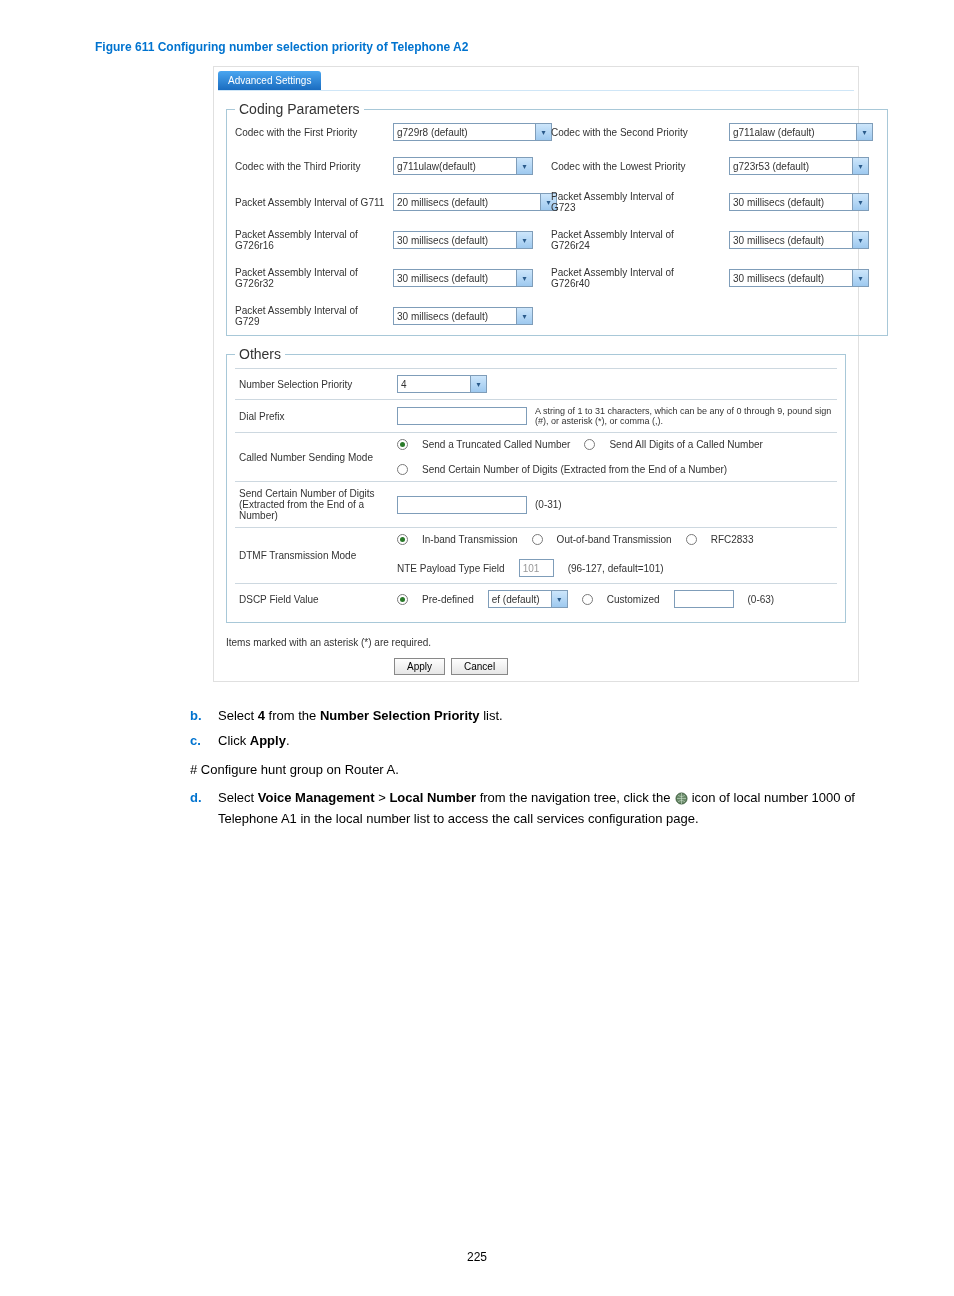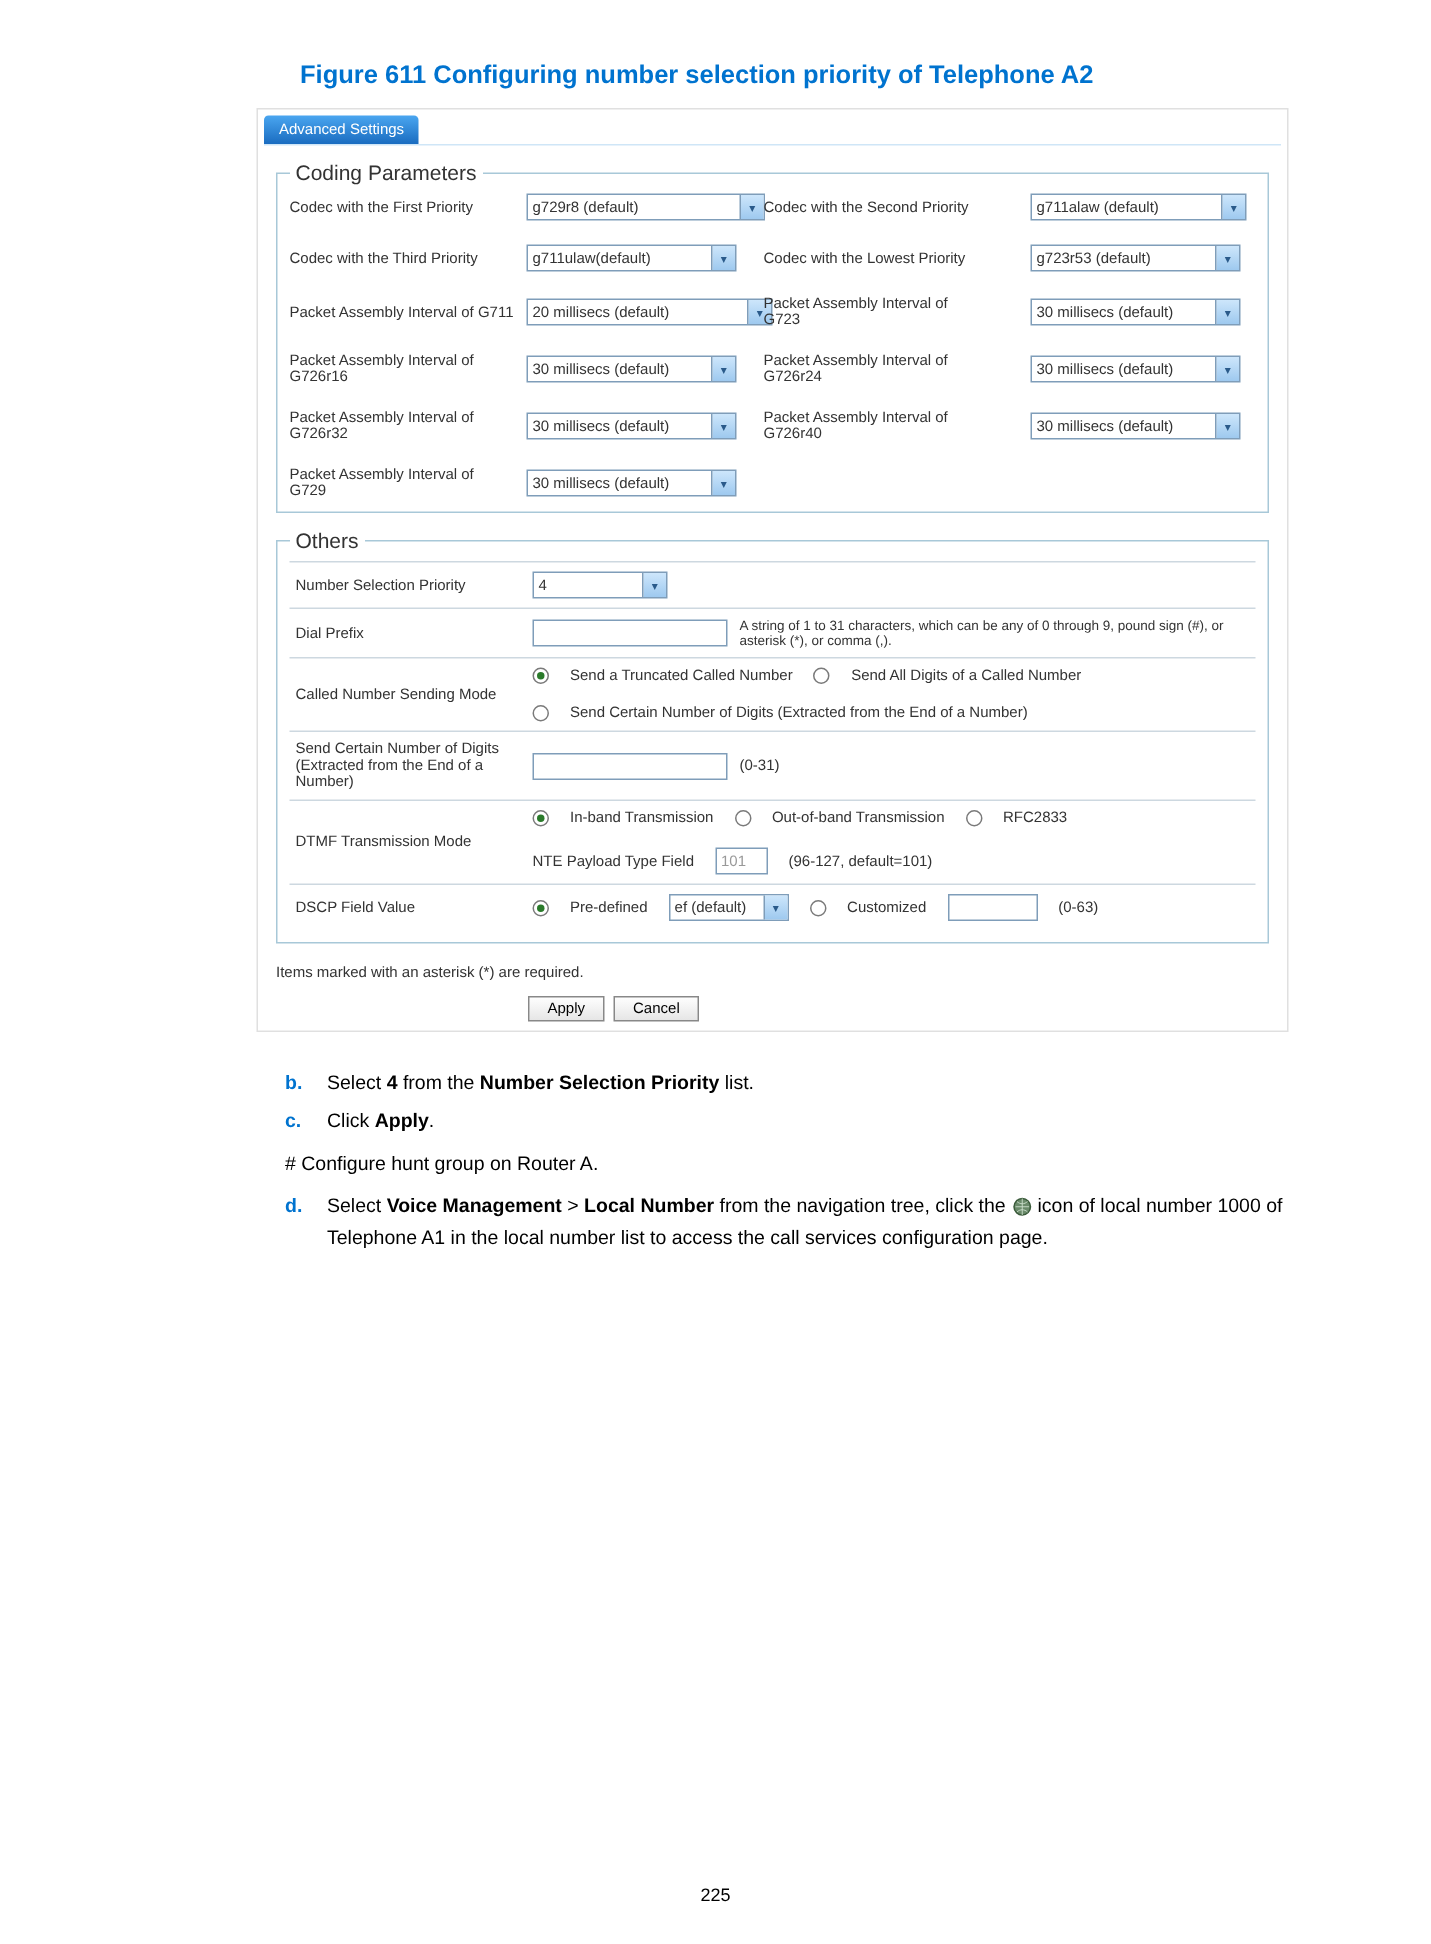--- a/index.html
+++ b/index.html
@@ -10,26 +10,25 @@
     color: #000;
     background: #fff;
     width: 954px;
   }
   .page {
     padding: 40px 95px 40px 95px;
   }
   .figure-title {
     color: #0073cf;
     font-weight: bold;
-    font-size: 17px;
+    font-size: 12px;
     margin-bottom: 12px;
-    margin-left: 105px;
   }
   .screenshot {
-    margin-left: 76px;
+    margin-left: 118px;
     border: 1px solid #e0e0e0;
     font-size: 10px;
     color: #333;
     background: #fff;
     position: relative;
   }
   .adv-tab {
     display: inline-block;
     background: linear-gradient(#4aa6f0, #1a6cc0);
     color: #fff;

